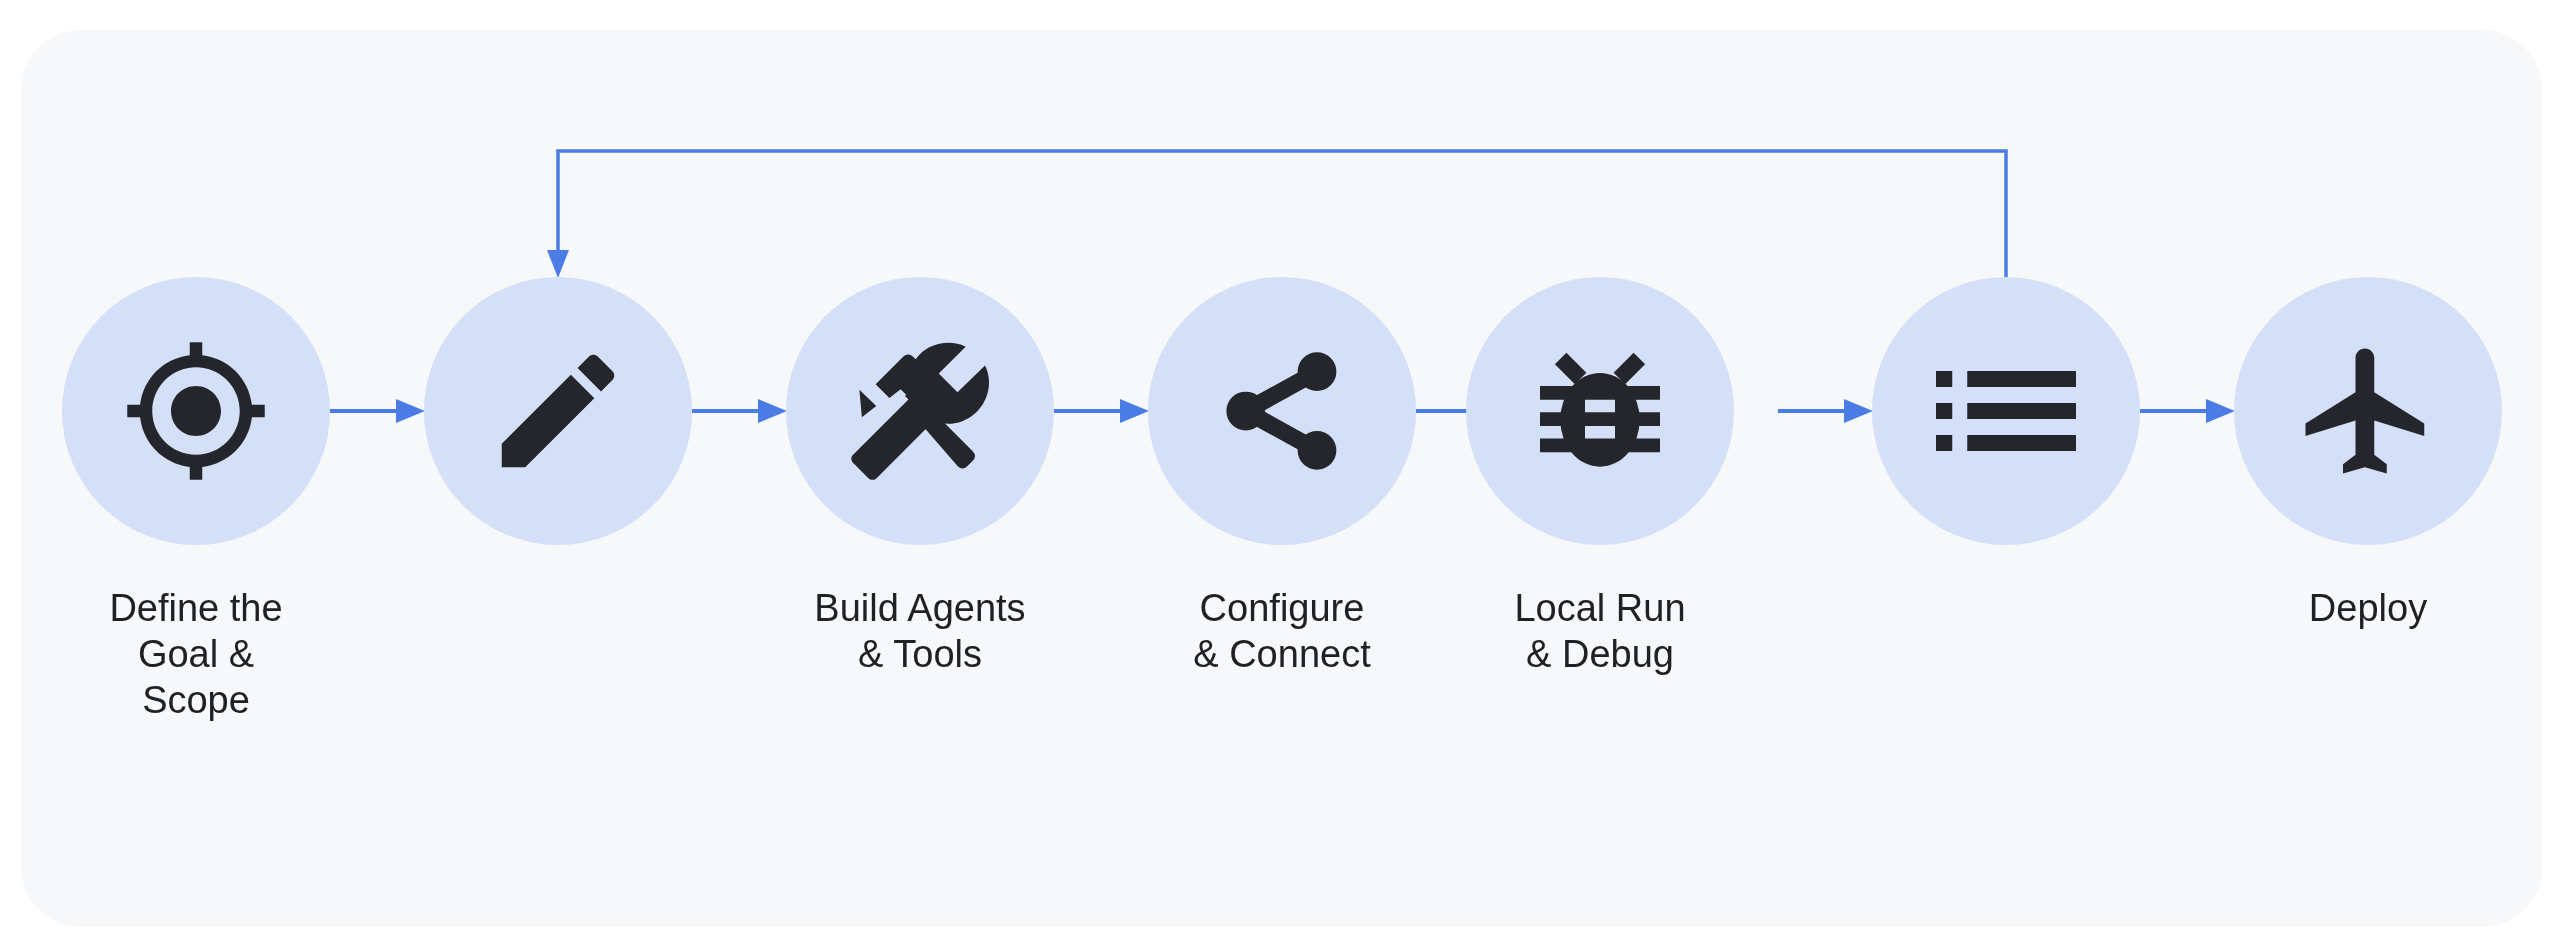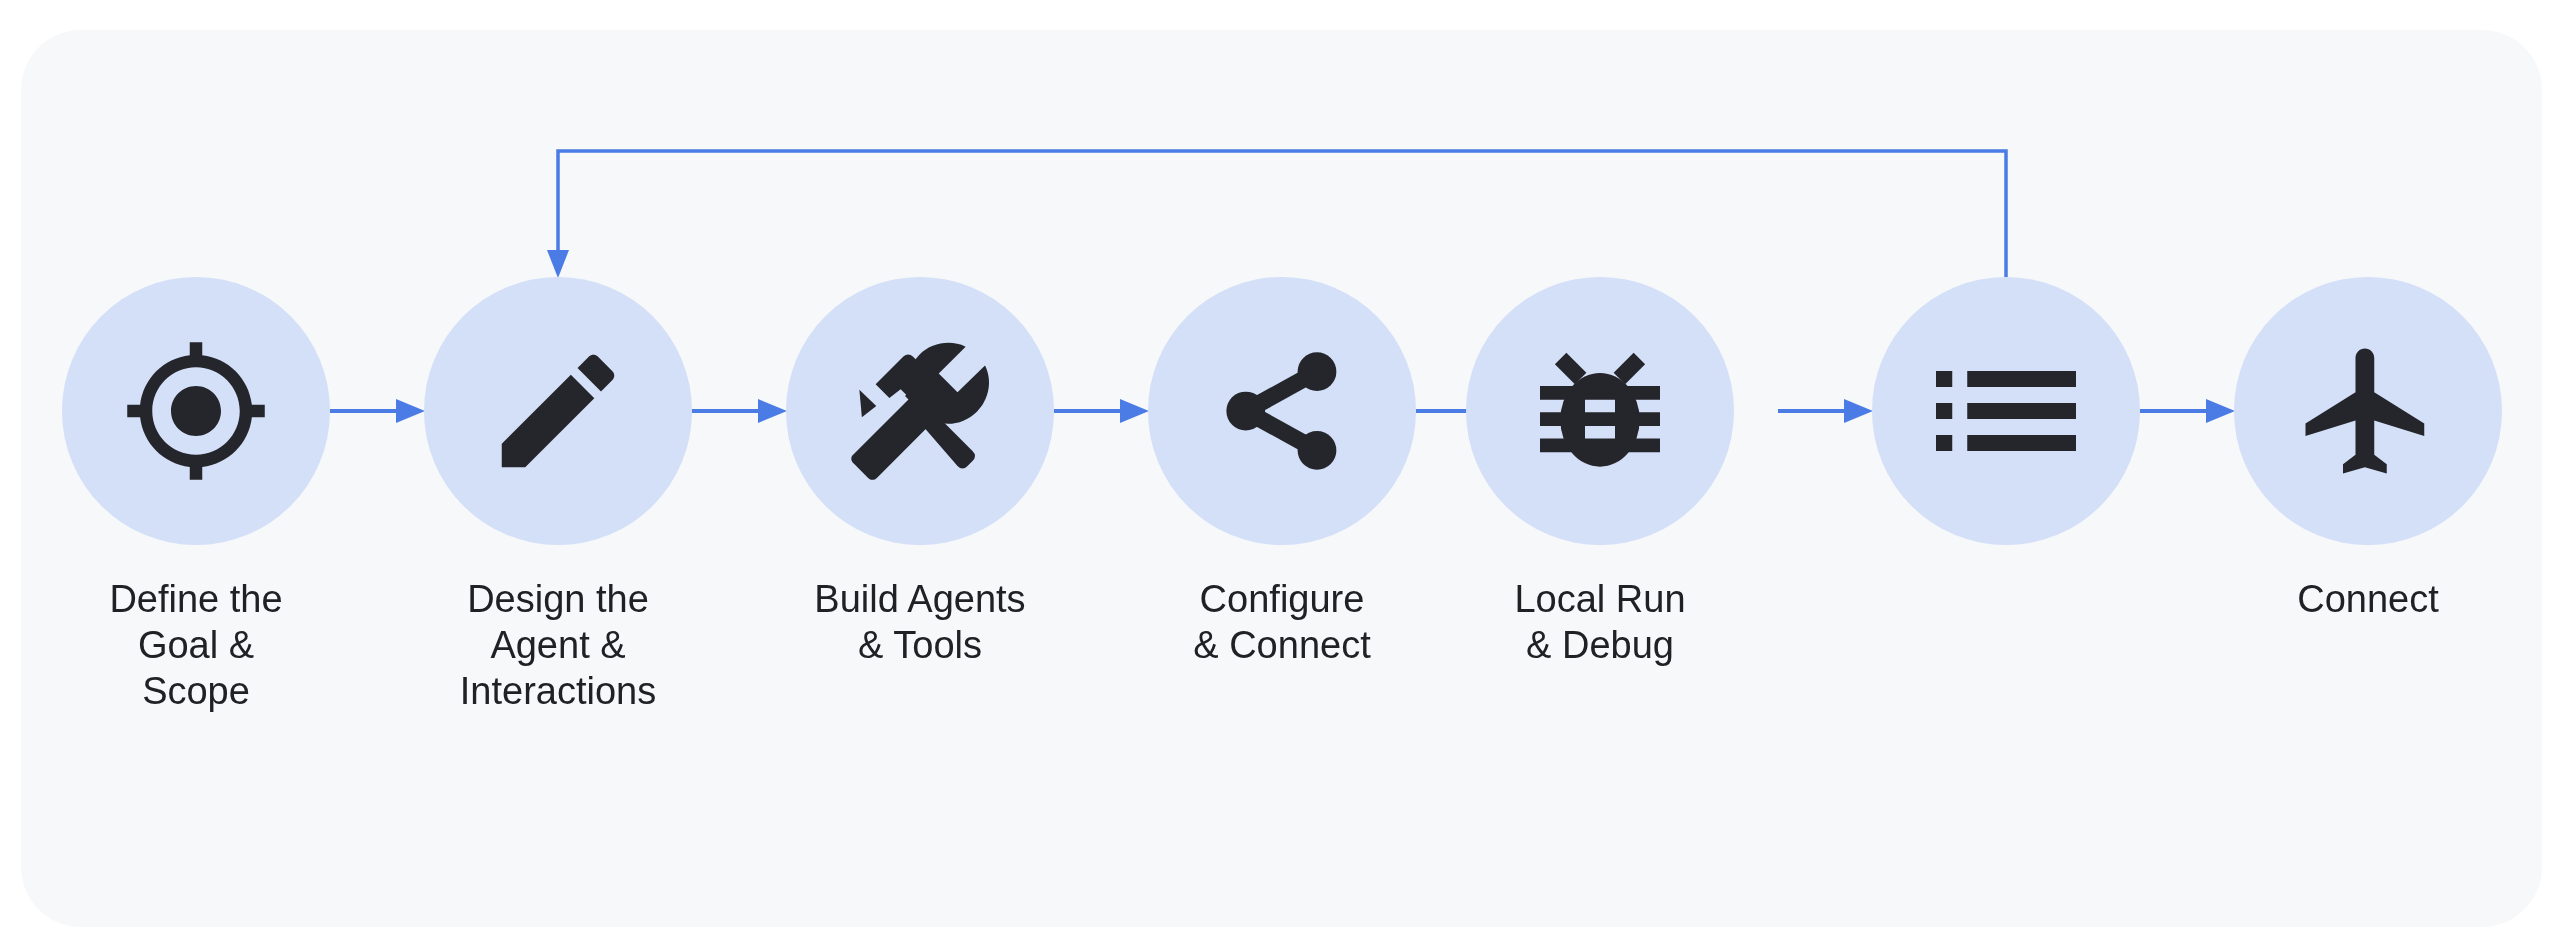--- a/index.html
+++ b/index.html
@@ -29,21 +29,21 @@
   .circle{
     width:268px;height:268px;border-radius:50%;background:var(--circle);
     margin:0 auto;display:flex;align-items:center;justify-content:center;
   }
   .circle svg{width:150px;height:150px;display:block;}
   .icon-fill{fill:var(--ink);}
   .icon-stroke{stroke:var(--ink);fill:none;}
   .icon-cut{fill:var(--circle);}
 
   .label{
-    margin-top:31px;font-size:38px;line-height:46px;color:var(--text);
+    margin-top:40px;font-size:38px;line-height:46px;color:var(--text);
     white-space:pre-line;letter-spacing:0px;font-weight:400;
   }
 </style>
 </head>
 <body>
 
 <div class="canvas">
   <div class="panel"></div>
 
   <svg class="connectors" viewBox="0 0 2566 952">
@@ -89,23 +89,20 @@
 Goal &amp;
 Scope</div>
   </div>
 
   <div class="step" style="left:376px">
     <div class="circle">
       <svg viewBox="0 0 24 24">
         <path class="icon-fill" d="M3 17.25V21h3.75L17.81 9.94l-3.75-3.75L3 17.25zM20.71 7.04c.39-.39.39-1.02 0-1.41l-2.34-2.34c-.39-.39-1.02-.39-1.41 0l-1.83 1.83 3.75 3.75 1.83-1.83z"></path>
       </svg>
     </div>
-    <div class="label">Design the
-Agent &amp;
-Interactions</div>
   </div>
 
   <div class="step" style="left:738px">
     <div class="circle">
       <svg viewBox="0 0 24 24">
 
         <path class="icon-fill" d="M4.9 7.7 L9.3 3.3 Q10.1 2.6 10.9 3.3 L12.5 4.9 L11.2 6.2 L12.3 7.3 L10.0 9.6 L8.9 8.5 L7.1 9.9 Z"></path>
         <path class="icon-fill" d="M2.3 8.6 L5.0 11.2 L2.7 13.0 Z"></path>
 
         <path class="icon-fill" d="M9.6 9.6 L11.5 7.7 L13.6 9.8 L11.7 11.7 Z"></path>
@@ -161,15 +158,15 @@
       </svg>
     </div>
   </div>
 
   <div class="step" style="left:2186px">
     <div class="circle">
       <svg viewBox="0 0 24 24">
         <path class="icon-fill" d="M21 16v-2l-8-5V3.5c0-.83-.67-1.5-1.5-1.5S10 2.67 10 3.5V9l-8 5v2l8-2.5V19l-2 1.5V22l3.5-1 3.5 1v-1.5L13 19v-5.5l8 2.5z"></path>
       </svg>
     </div>
-    <div class="label">Connect</div>
+    <div class="label">Deploy</div>
   </div>
 </div>
 
 </body></html>

